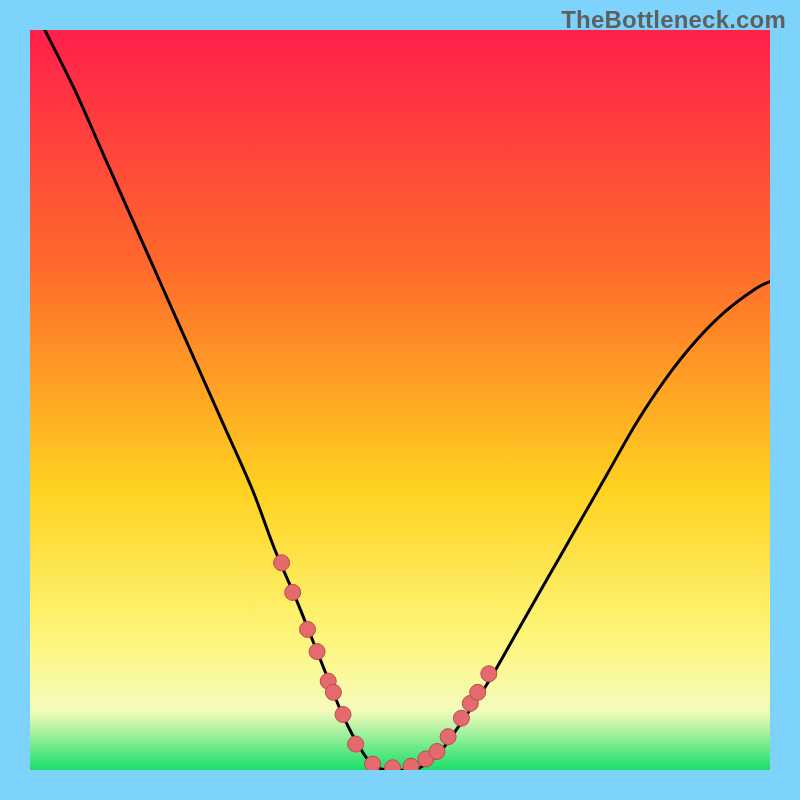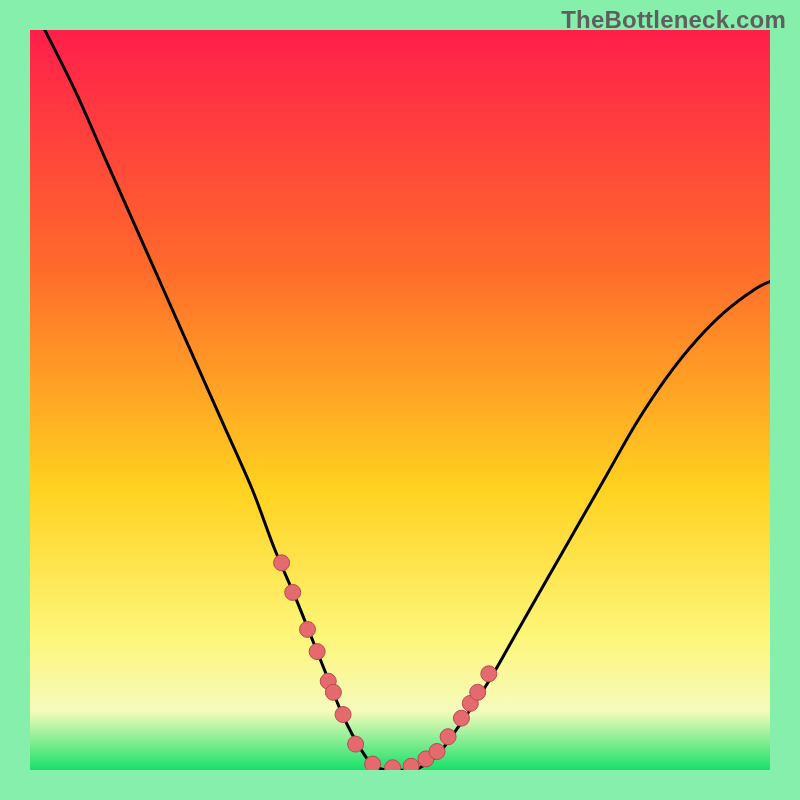--- a/index.html
+++ b/index.html
@@ -8,21 +8,21 @@
     width: 800px;
     height: 800px;
     background: #000;
     overflow: hidden;
     font-family: Arial, Helvetica, sans-serif;
   }
   .frame {
     position: relative;
     width: 800px;
     height: 800px;
-    background: #86efac;
+    background: #7dd3fc;
   }
   .watermark {
     position: absolute;
     top: 6px;
     right: 14px;
     color: #5f5f5f;
     font-size: 24px;
     font-weight: 600;
     letter-spacing: 0.2px;
     z-index: 20;

